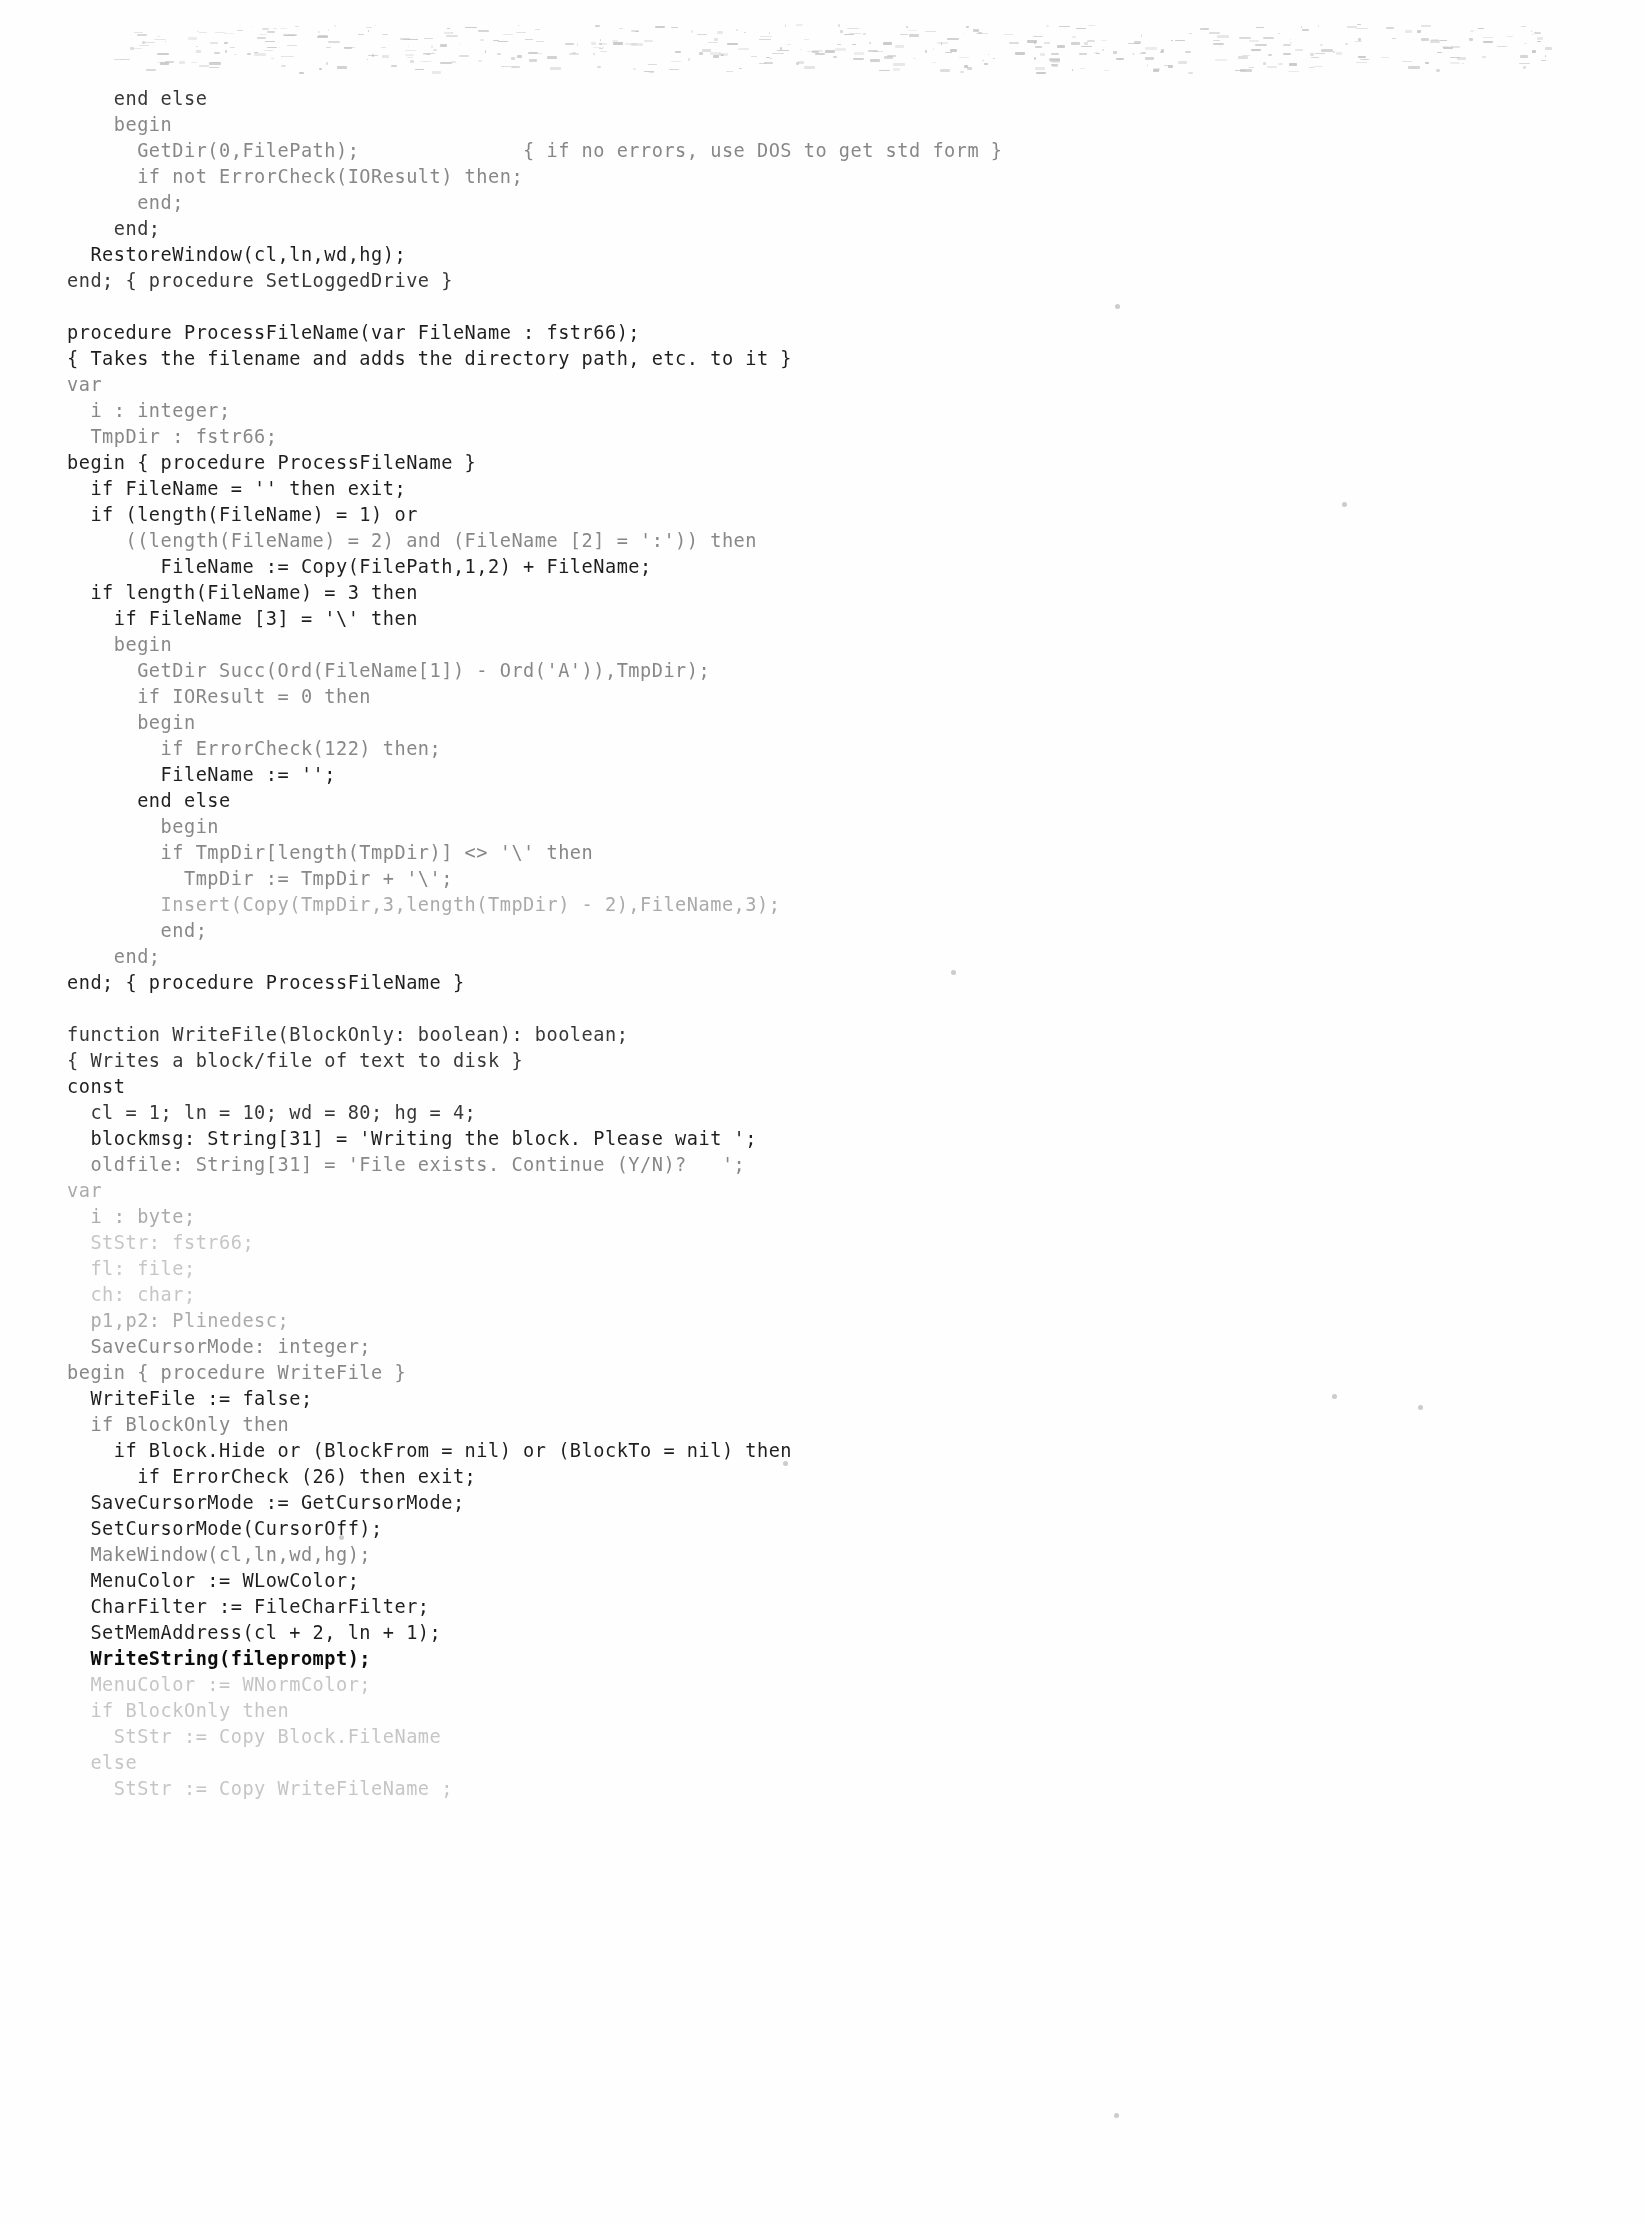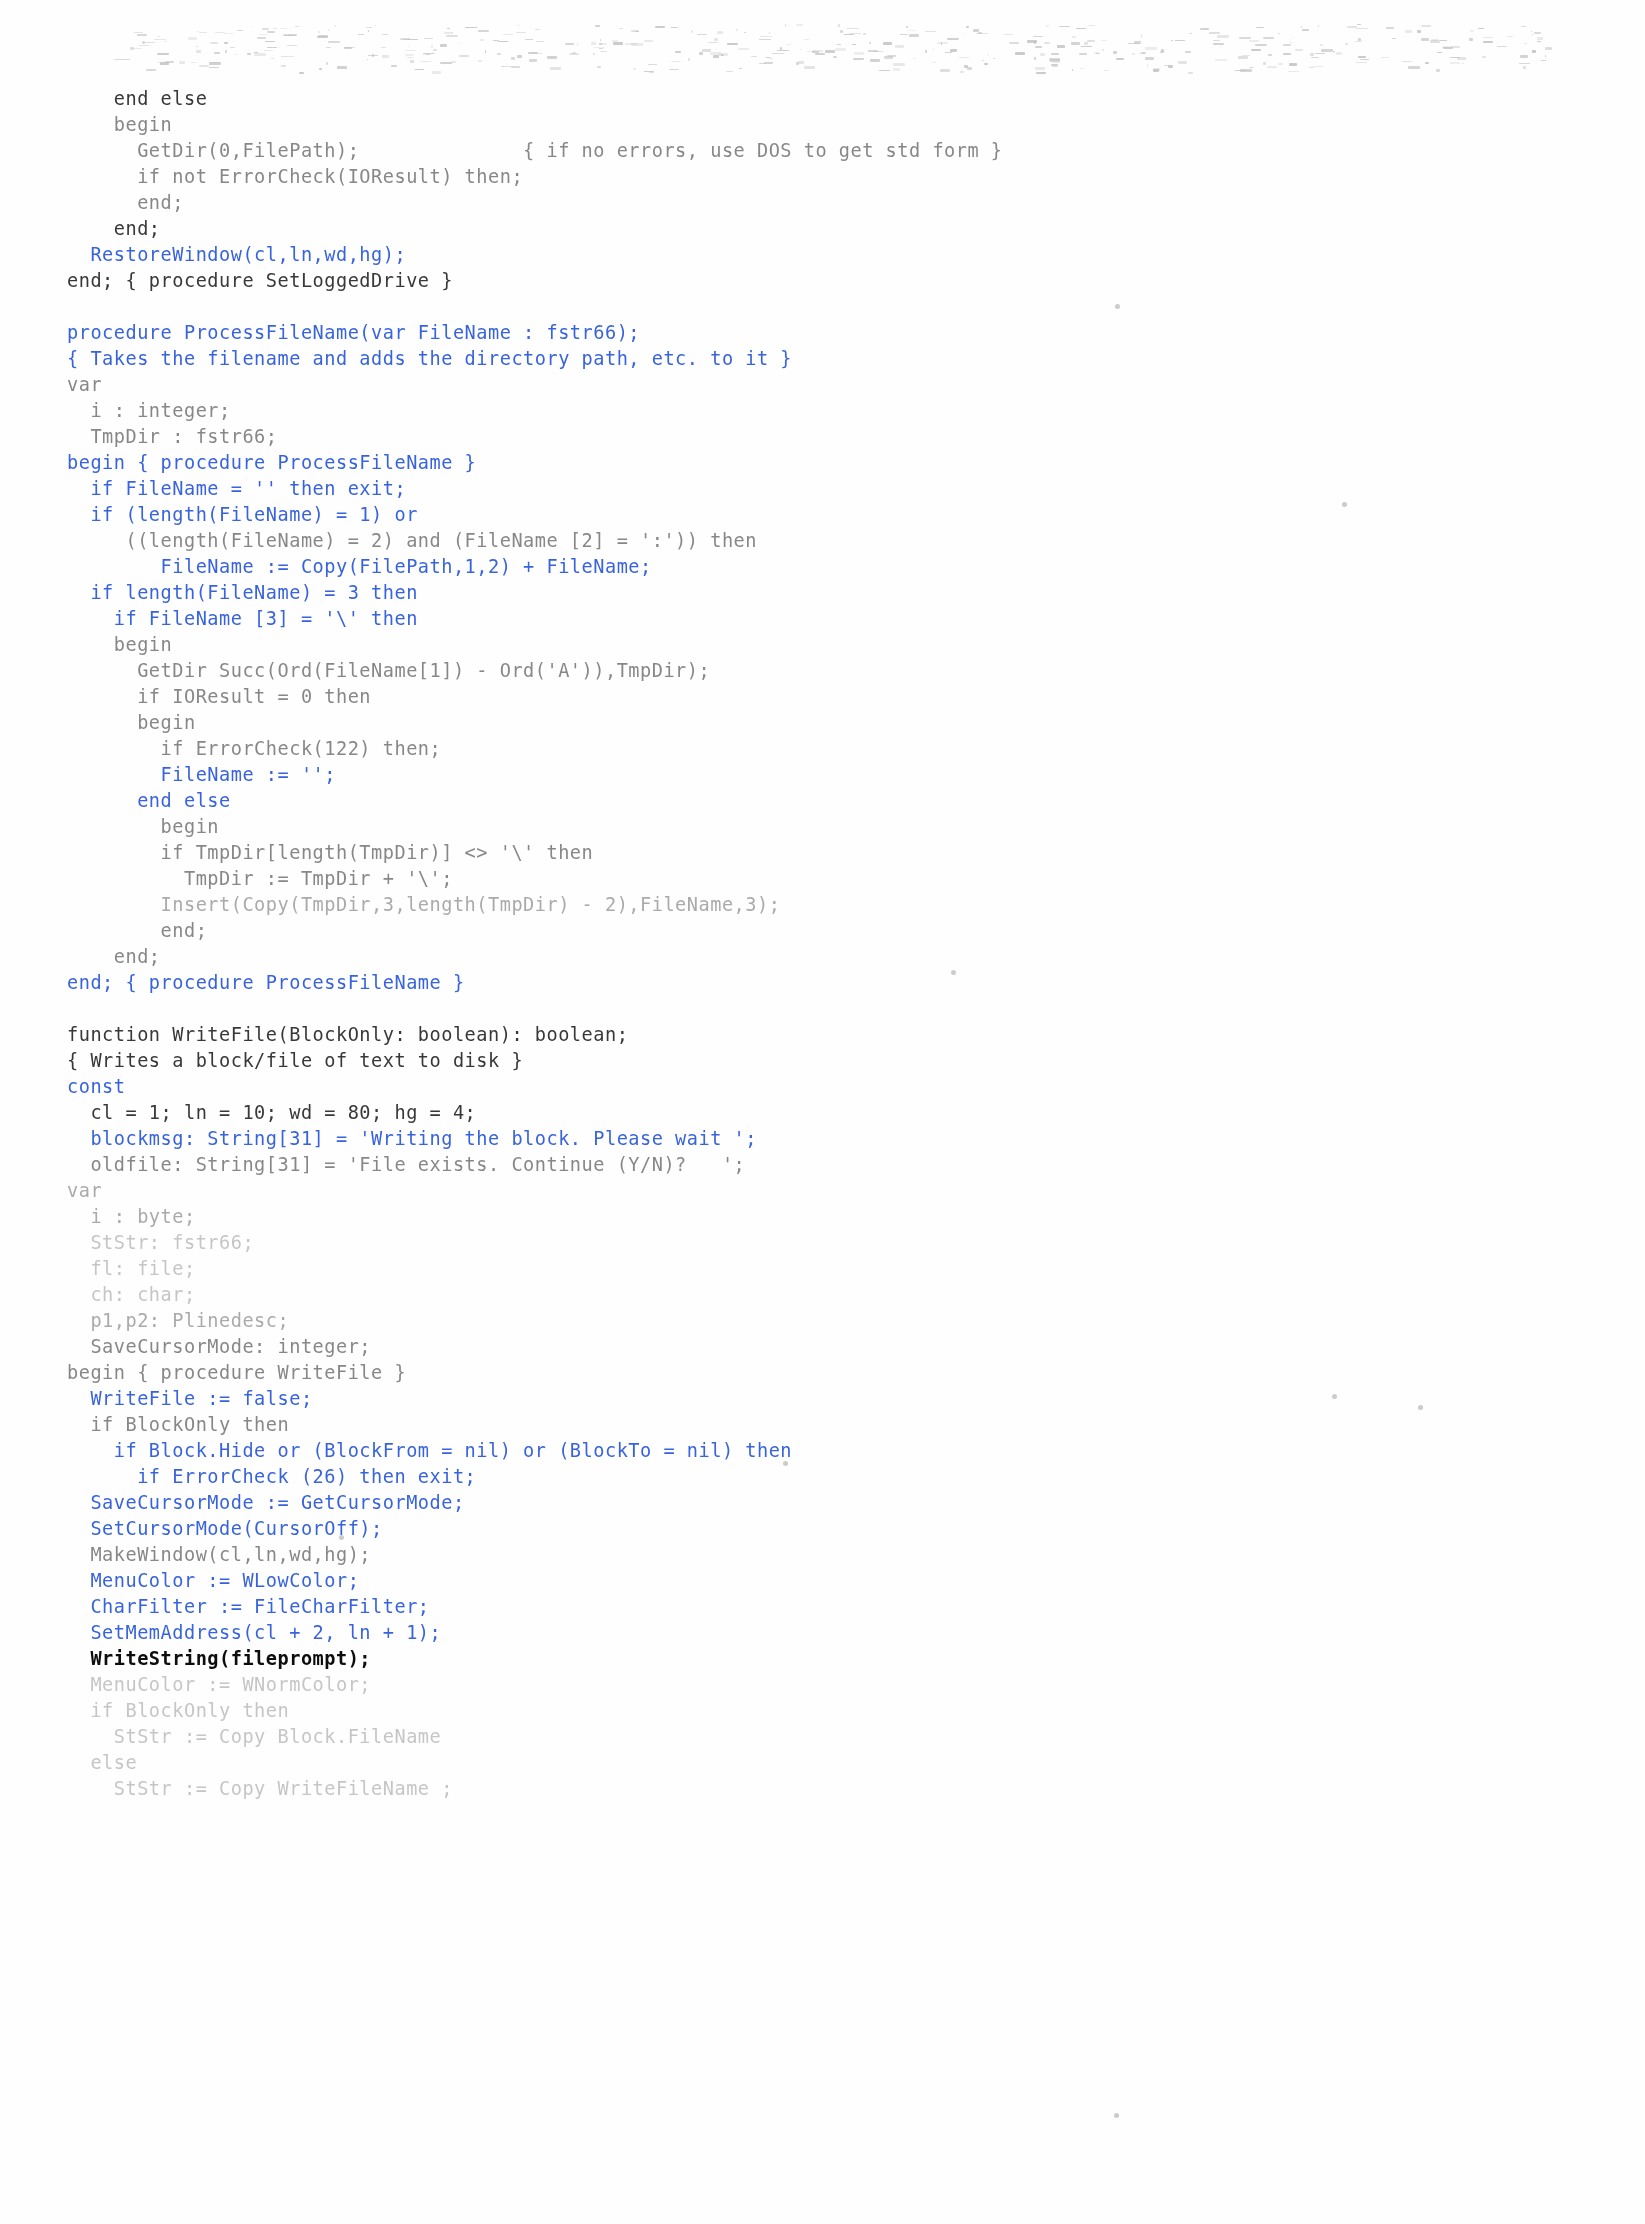--- a/index.html
+++ b/index.html
@@ -56,21 +56,21 @@
     line-height: 26px;
     letter-spacing: 0.5px;
     white-space: pre;
     color: #4a4a4a;
   }
 
   
   .l { display: block; height: 26px; }
   .f0 { color: #141414; opacity: 1;    }
   .f1 { color: #2e2e2e; opacity: 0.95; }
-  .f2 { color: #1d4ed8; opacity: 0.88; }
+  .f2 { color: #000000; opacity: 0.88; }
   .f3 { color: #6a6a6a; opacity: 0.80; }
   .f4 { color: #8a8a8a; opacity: 0.72; }
   .f5 { color: #a3a3a3; opacity: 0.62; }
 
   .bold { font-weight: bold; color: #0d0d0d; }
 
   
   .dust {
     position: absolute;
     background: #9a9a9a;

